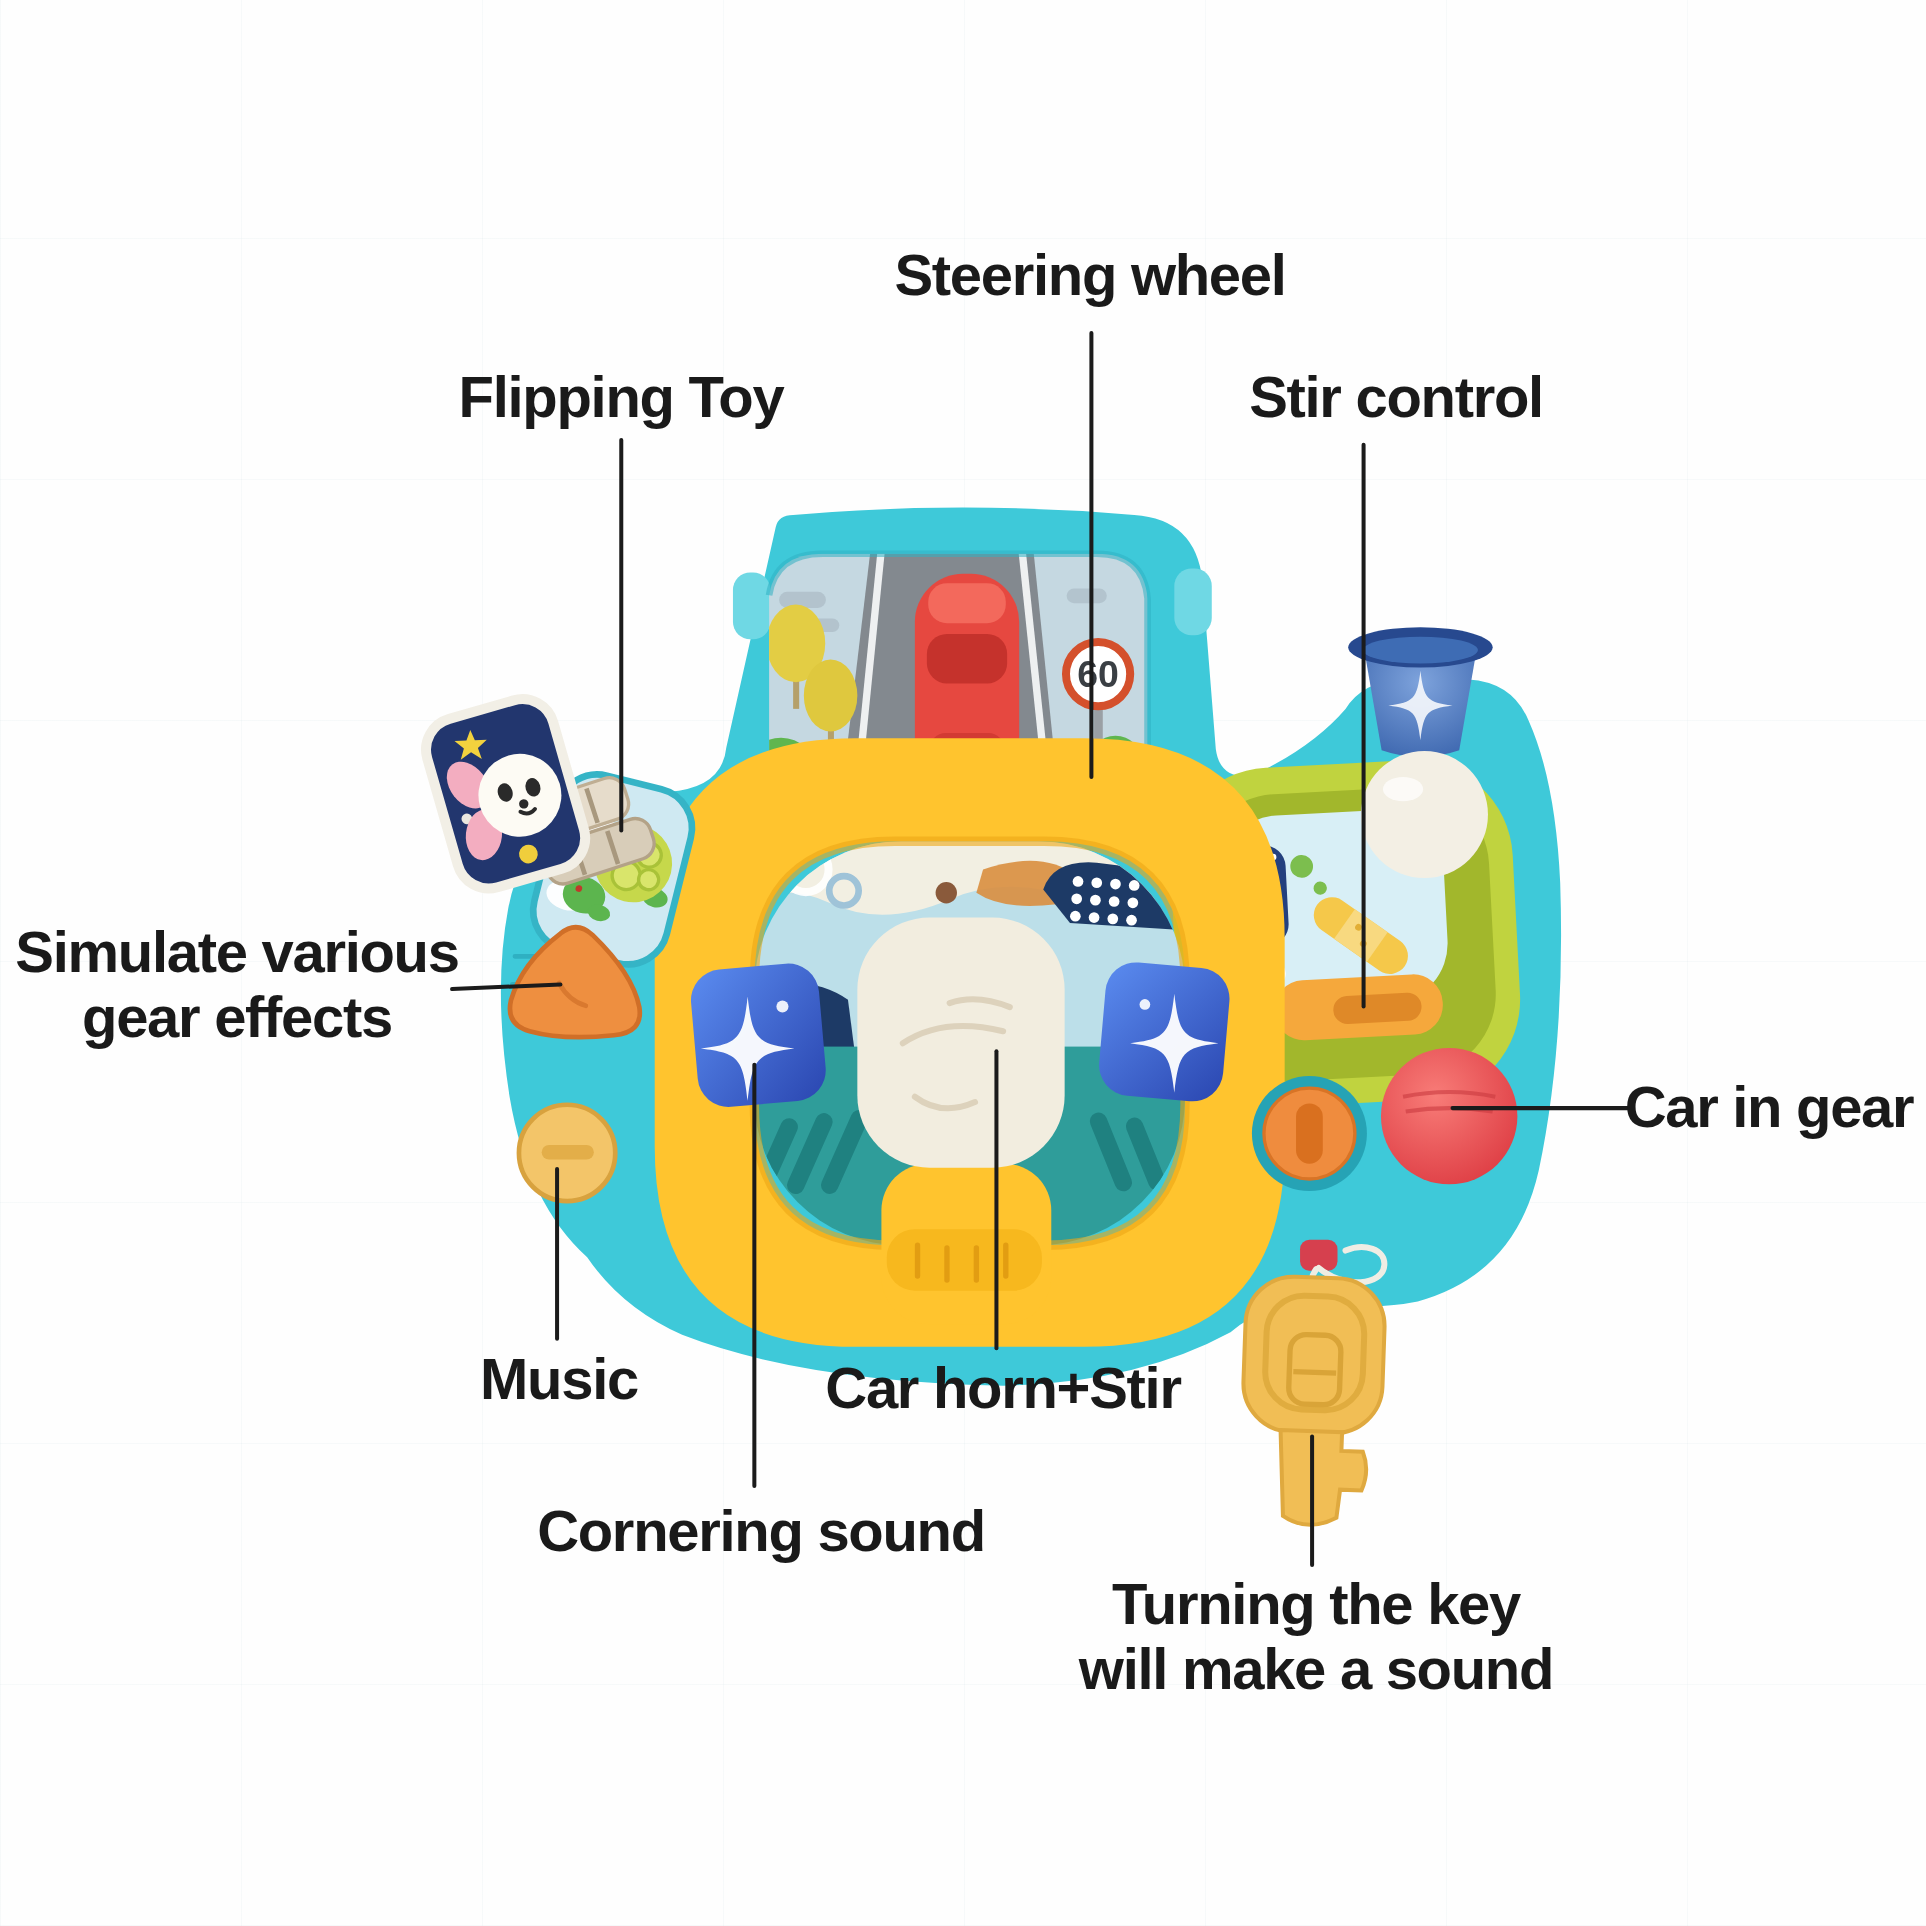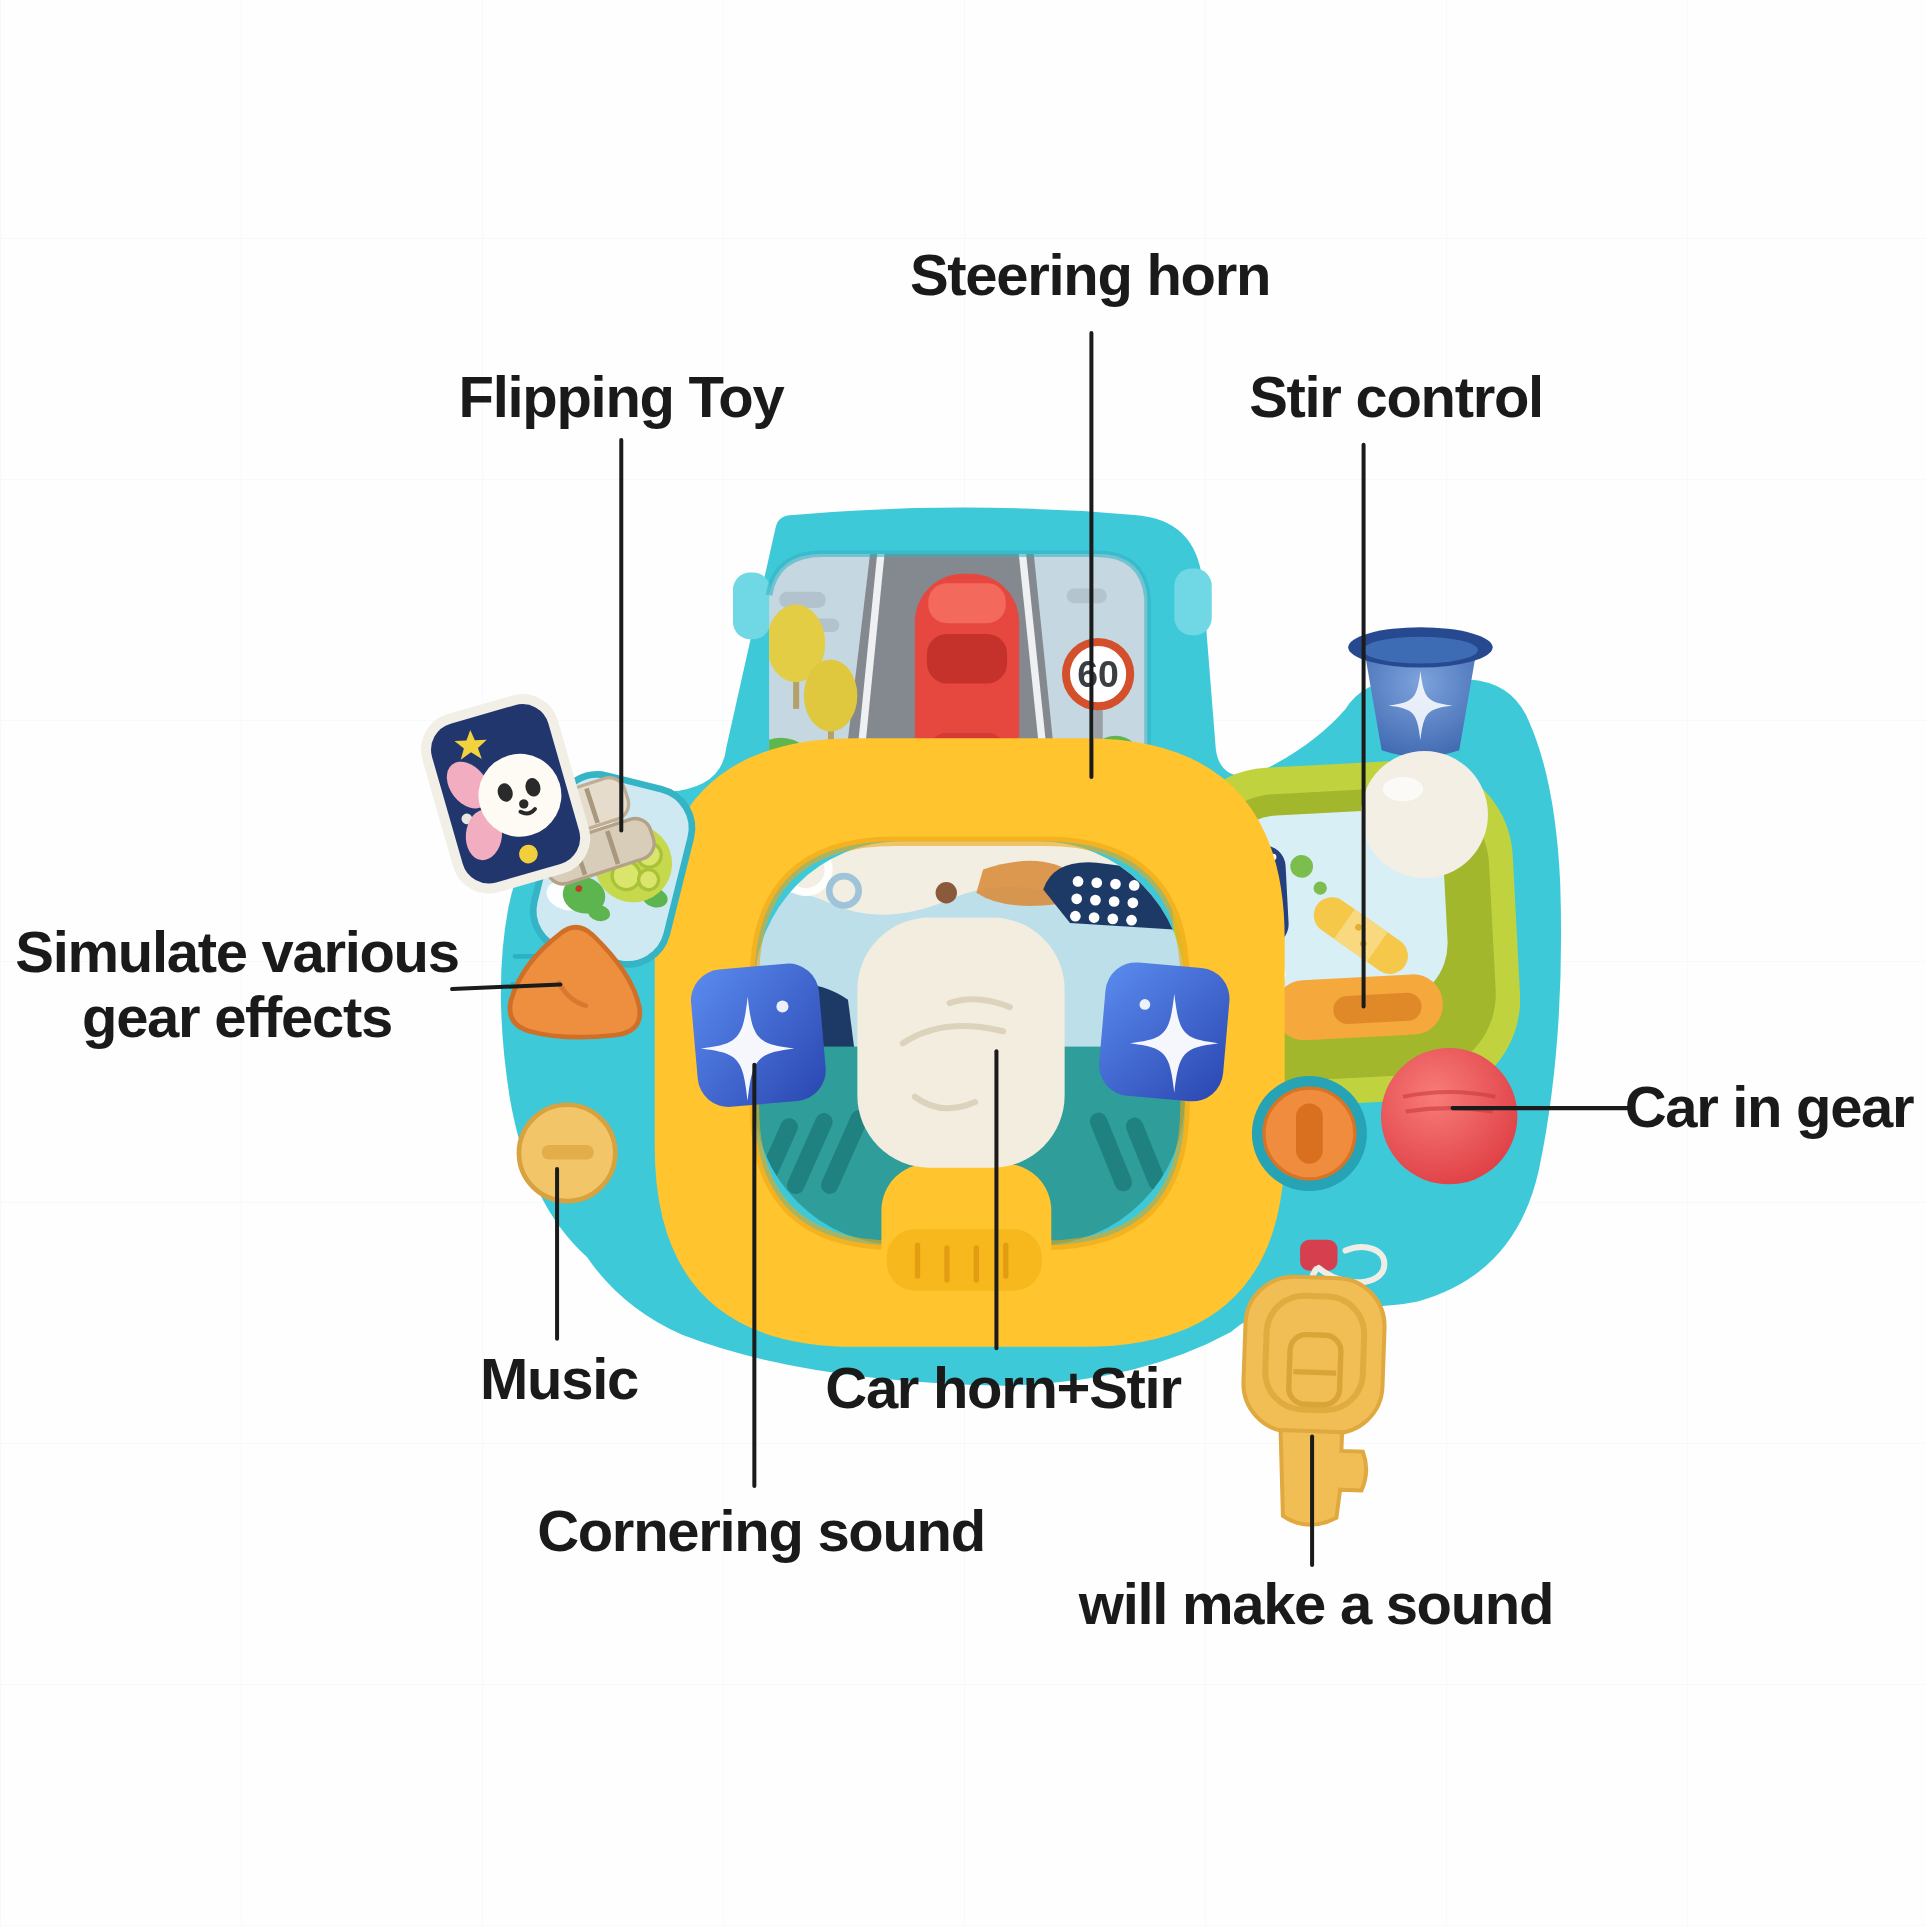--- a/index.html
+++ b/index.html
@@ -310,32 +310,33 @@
     <line x1="2039" y1="665" x2="2039" y2="1505"></line>
     <line x1="676" y1="1479" x2="838" y2="1472"></line>
     <line x1="2172" y1="1657" x2="2436" y2="1657"></line>
     <line x1="833" y1="1748" x2="833" y2="2002"></line>
     <line x1="1490" y1="1572" x2="1490" y2="2016"></line>
     <line x1="1128" y1="1592" x2="1128" y2="2222"></line>
     <line x1="1962" y1="2148" x2="1962" y2="2340"></line>
   </g>
 </svg>
 
-<div class="label" style="left:1090px;top:243px">Steering horn</div>
+<div class="label" style="left:1090px;top:243px">Steering wheel</div>
 <div class="label" style="left:621px;top:365px">Flipping Toy</div>
 <div class="label" style="left:1396px;top:365px">Stir control</div>
 
 <div class="label" style="left:237px;top:920px">
   <div>Simulate various</div>
   <div>gear effects</div>
 </div>
 
 <div class="label" style="left:1769px;top:1075px">Car in gear</div>
 <div class="label" style="left:559px;top:1347px">Music</div>
 <div class="label" style="left:1003px;top:1356px">Car horn+Stir</div>
 <div class="label" style="left:761px;top:1499px">Cornering sound</div>
 
 <div class="label" style="left:1316px;top:1572px">
+  <div>Turning the key</div>
   <div>will make a sound</div>
 </div>
 
 </div>
 
 
 </body></html>

